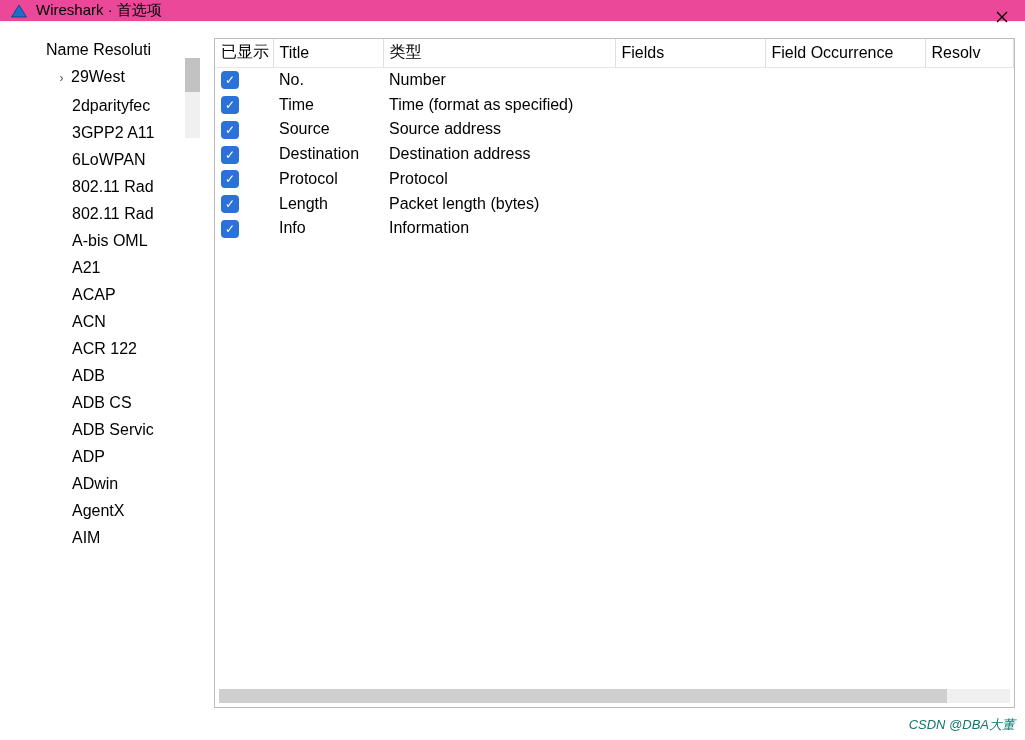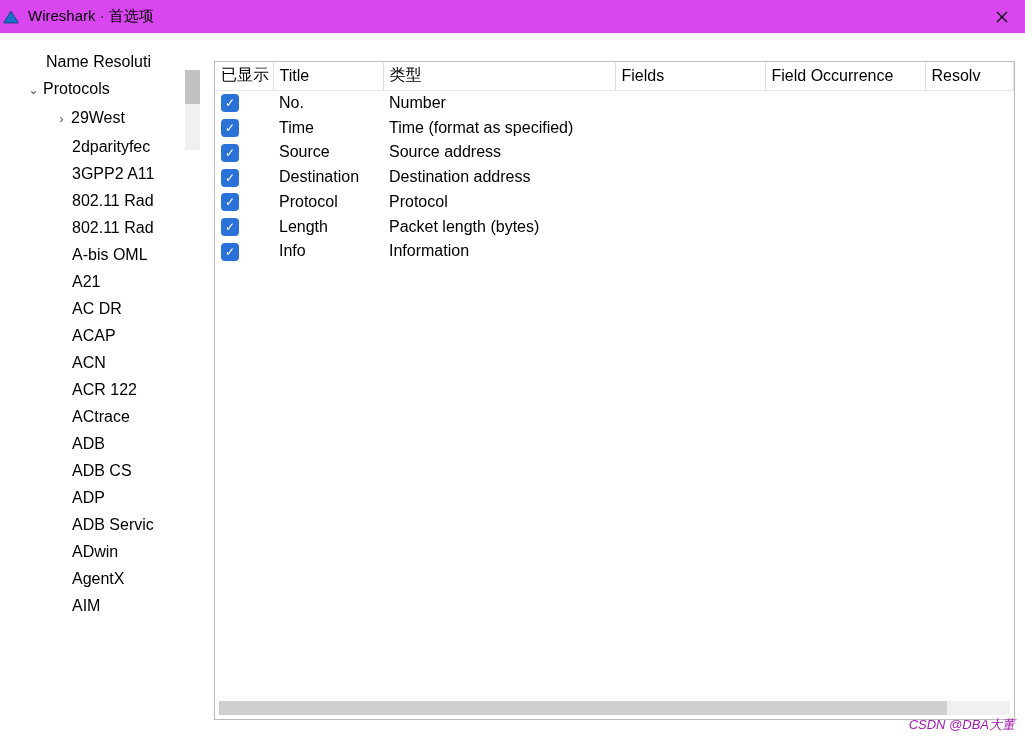--- a/index.html
+++ b/index.html
@@ -7,25 +7,25 @@
     font-family: "Microsoft YaHei", "Segoe UI", Arial, sans-serif;
     font-size: 15px;
     color: #000;
     background: #fff;
     width: 1025px;
     height: 740px;
     overflow: hidden;
     position: relative;
   }
   .titlebar {
-    height: 34px;
+    height: 22px;
     display: flex;
     align-items: center;
-    padding: 0 2px;
-    background: #d946ef;
+    padding: 0 10px;
+    background: #ec4899;
     border-bottom: 1px solid #eee;
     position: relative;
   }
   .titlebar .app-icon {
     width: 18px; height: 18px; margin-right: 8px;
     display: inline-flex; align-items: center; justify-content: center;
   }
   .titlebar .title { font-size: 15px; }
   .titlebar .close {
     position: absolute; right: 0; top: 0; width: 46px; height: 34px;
@@ -61,21 +61,21 @@
     position: absolute; right: 0; top: 22px; width: 15px; height: 80px;
     background: #f0f0f0;
   }
   .sidebar-scroll-thumb {
     position: absolute; right: 0; top: 22px; width: 15px; height: 34px;
     background: #c2c2c2;
   }
   .main {
     flex: 1;
     border: 1px solid #bcbcbc;
-    margin: 13px 10px 20px 14px;
+    margin: 2px 10px 20px 14px;
     position: relative;
     overflow: hidden;
     background: #fff;
   }
   .table {
     width: 100%;
     border-collapse: collapse;
     table-layout: fixed;
   }
   .table th, .table td {
@@ -111,21 +111,21 @@
   .h-scroll {
     position: absolute; left: 4px; right: 4px; bottom: 4px; height: 14px;
     background: #f0f0f0;
   }
   .h-thumb {
     position: absolute; left: 0; top: 0; bottom: 0; width: 92%;
     background: #cfcfcf;
   }
   .watermark {
     position: absolute; right: 10px; bottom: 6px;
-    font-size: 13px; color: #a21caf; font-style: italic;
+    font-size: 13px; color: #0f766e; font-style: italic;
     pointer-events: none;
   }
 </style>
 </head>
 <body>
 
 <div class="titlebar">
   <span class="app-icon">
     <svg viewBox="0 0 24 24" width="18" height="18">
       <path d="M2 20 L12 4 L22 20 Z" fill="#1b6fc9" stroke="#0a3a70" stroke-width="1"></path>
@@ -137,37 +137,35 @@
         <path d="M1 1 L11 11 M11 1 L1 11" stroke="#000" stroke-width="1.3"></path>
       </svg>
   </div>
 </div>
 
 <div class="content">
 
   <div class="sidebar">
     <div class="tree" id="tree">
         <div class="level0"><span>Name Resoluti</span></div>
-        <div class="level0 expandable"><span class="caret">⌄</span><span>Protocols</span></div>
         <div class="level1 expandable"><span class="caret">›</span><span>29West</span></div>
         <div class="level1"><span>2dparityfec</span></div>
         <div class="level1"><span>3GPP2 A11</span></div>
+        <div class="level1"><span>6LoWPAN</span></div>
         <div class="level1"><span>802.11 Rad</span></div>
         <div class="level1"><span>802.11 Rad</span></div>
         <div class="level1"><span>A-bis OML</span></div>
         <div class="level1"><span>A21</span></div>
-        <div class="level1"><span>AC DR</span></div>
         <div class="level1"><span>ACAP</span></div>
         <div class="level1"><span>ACN</span></div>
         <div class="level1"><span>ACR 122</span></div>
-        <div class="level1"><span>ACtrace</span></div>
         <div class="level1"><span>ADB</span></div>
         <div class="level1"><span>ADB CS</span></div>
+        <div class="level1"><span>ADB Servic</span></div>
         <div class="level1"><span>ADP</span></div>
-        <div class="level1"><span>ADB Servic</span></div>
         <div class="level1"><span>ADwin</span></div>
         <div class="level1"><span>AgentX</span></div>
         <div class="level1"><span>AIM</span></div>
       </div>
     <div class="sidebar-scroll-track"></div>
     <div class="sidebar-scroll-thumb"></div>
   </div>
 
   <div class="main">
     <table class="table">

